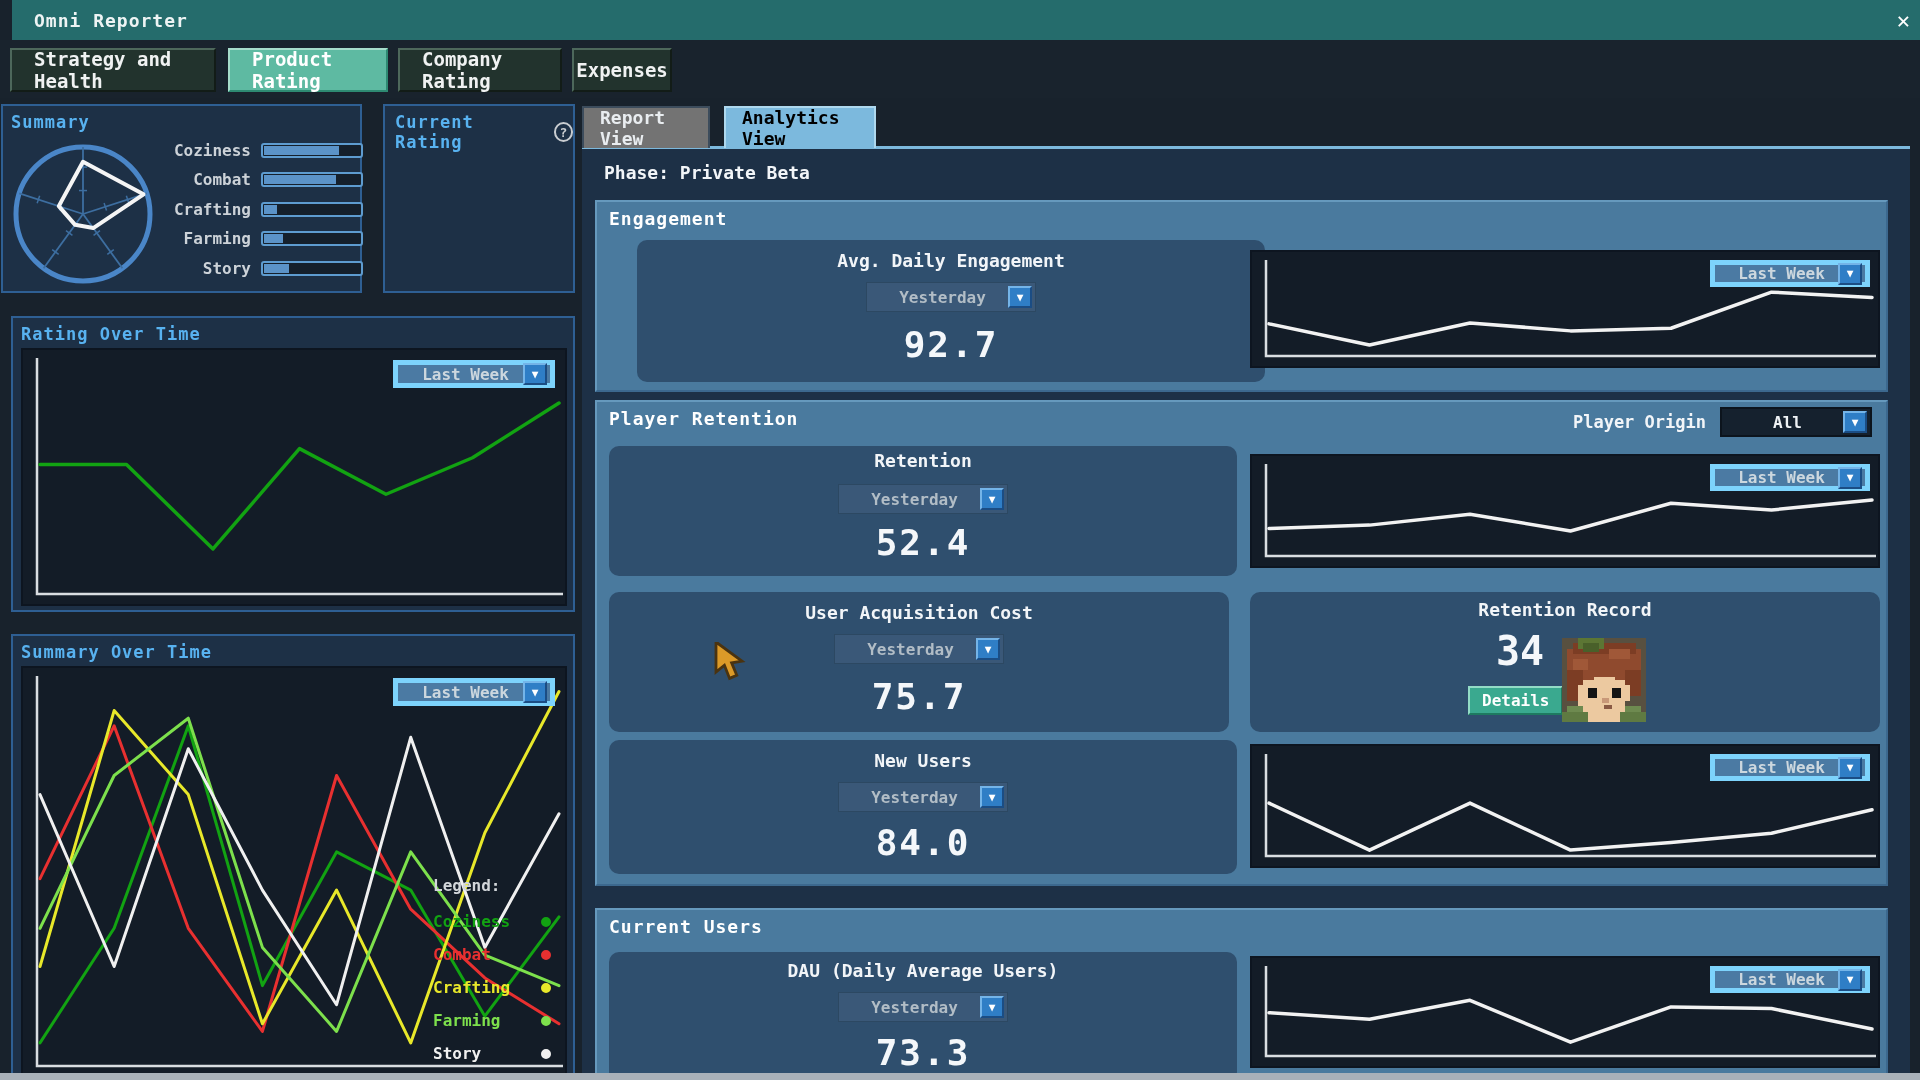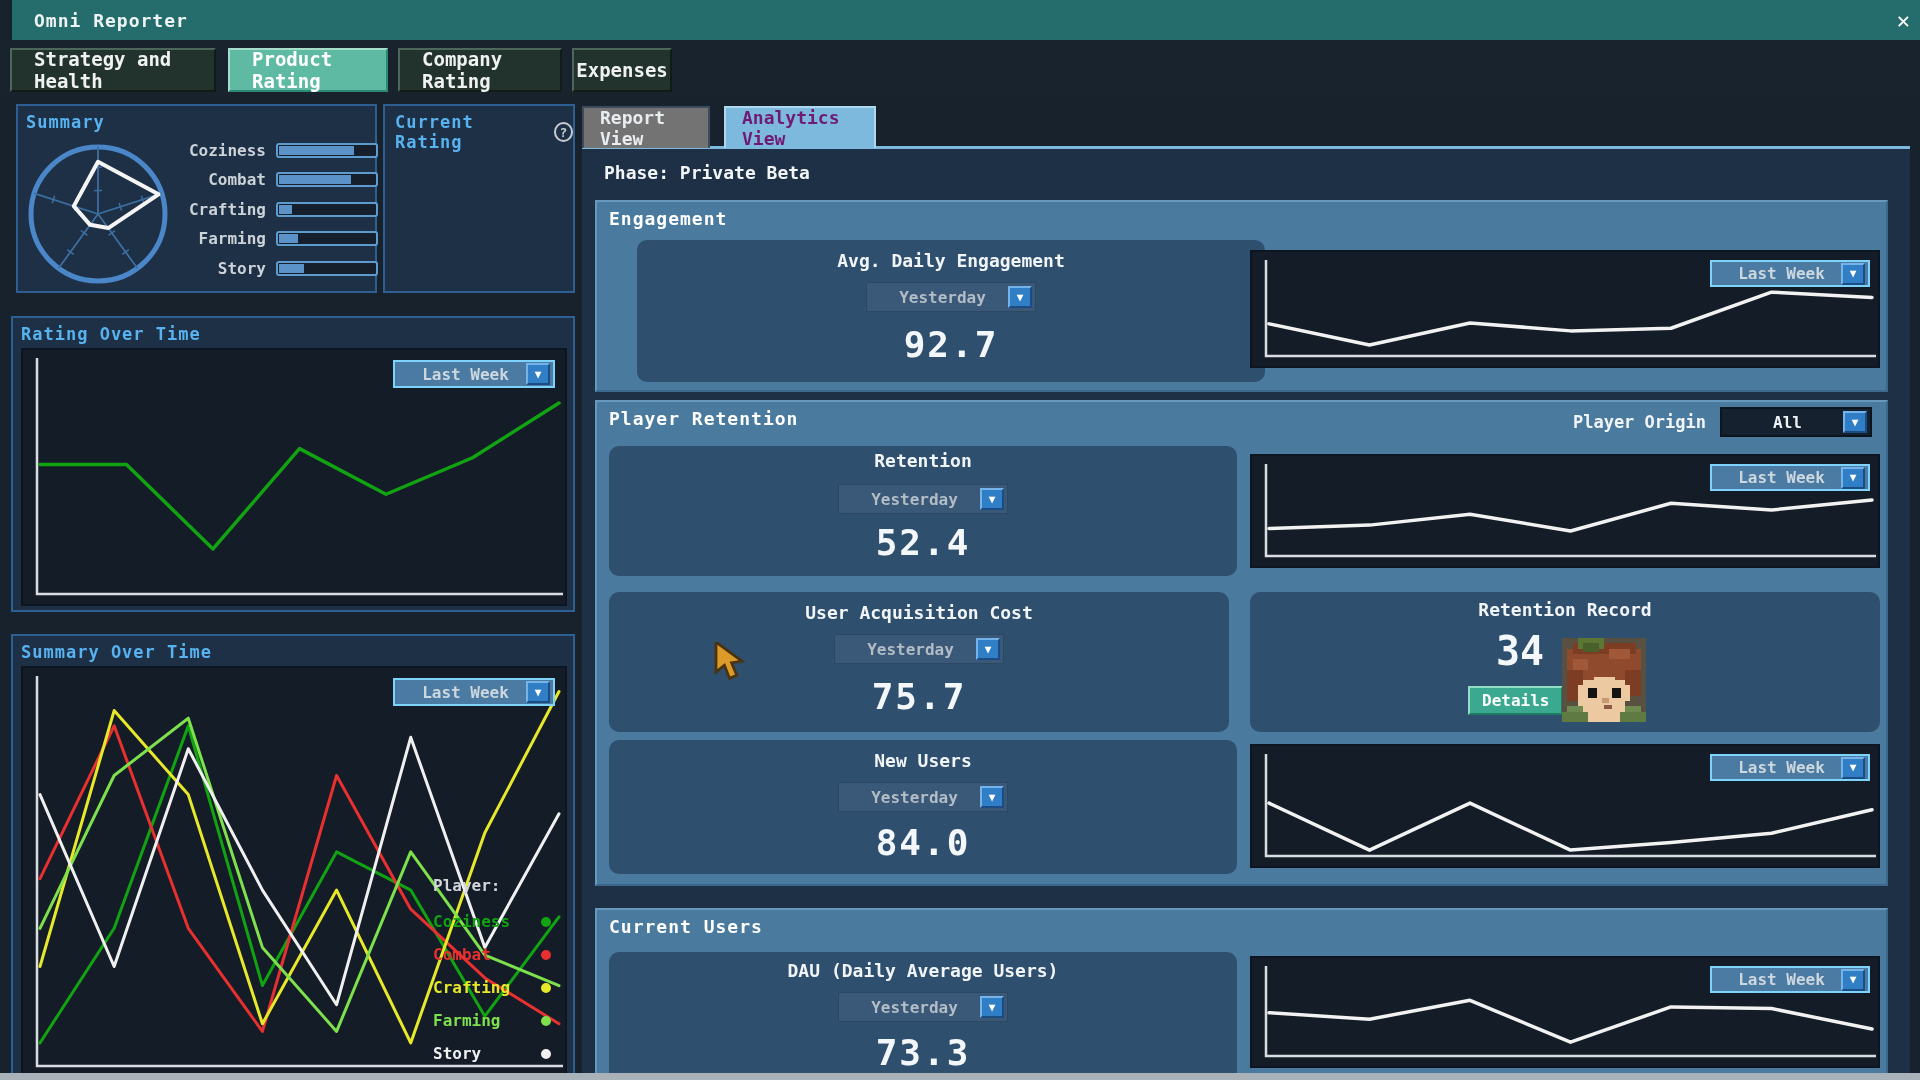--- a/index.html
+++ b/index.html
@@ -28,42 +28,42 @@
   .chartbox { position:absolute; background:#131c27; border:2px solid #0d1520; }
   svg.chart { display:block; }
 
   
   .dd { display:flex; align-items:center; justify-content:space-between; cursor:pointer; padding:2px 3px 2px 10px; }
   .dd .dd-label { flex:1; text-align:center; font-weight:bold; }
   .dd .dd-btn { width:24px; height:22px; display:flex; align-items:center; justify-content:center;
                 background:#2f7ec6; color:#fff; font-size:11px;
                 border-top:2px solid #74b4e8; border-left:2px solid #74b4e8;
                 border-bottom:2px solid #1b4d84; border-right:2px solid #1b4d84; }
-  .dd-mid  { background:#4b7aa3; border:2px solid #7dd3fc; }
+  .dd-mid  { background:#4b7aa3; border:5px solid #7dd3fc; }
   .dd-mid .dd-label { color:#ccd7de; font-size:16px; }
   .dd-dark { background:#3a5878; border:1px solid #2c4862; }
   .dd-dark .dd-label { color:#b2bdc6; font-size:16px; }
   .dd-navy { background:#15212e; border:2px solid #0c141d; }
   .dd-navy .dd-label { color:#eef2f5; font-size:16px; }
 
   
   .section { position:absolute; background:#4a7a9e;
              border-top:2px solid #69a» ; border:2px solid #3c688e; border-top-color:#6699bd; border-left-color:#6699bd; }
   .section-header { position:absolute; left:12px; top:6px; color:#ffffff; font-size:18px; font-weight:bold; letter-spacing:1px; }
   .card { position:absolute; background:#2f4f6e; border-radius:10px; }
   .metric-label { position:absolute; width:100%; text-align:center; color:#f2f5f8; font-size:18px; font-weight:bold; }
   .metric-value { position:absolute; width:100%; text-align:center; color:#f4f7fa; font-size:36px; font-weight:bold; letter-spacing:2px; }
   .dd-center { position:absolute; left:50%; transform:translateX(-50%); width:170px; height:30px; }
   .chart-dd { position:absolute; top:8px; right:8px; width:160px; height:27px; }
 
   
   .vtab { position:absolute; top:106px; height:42px; padding:0 16px; display:flex; align-items:center;
           font-size:18px; font-weight:bold; color:#e9edf0; background:#737373;
           border:2px solid #3c4c5c; border-bottom:none; }
-  .vtab.active { background:#7cb9dd; color:#701a75; border-color:#aed8ee; z-index:3; }
+  .vtab.active { background:#7cb9dd; color:#000000; border-color:#aed8ee; z-index:3; }
   .main-panel { position:absolute; left:582px; top:146px; width:1328px; height:934px;
                 background:#1d3046; border-top:3px solid #7cb9dd; }
 
   
   .stat-row { position:absolute; height:20px; display:flex; align-items:center; }
   .stat-label { width:88px; text-align:right; color:#ccd2d8; font-size:16px; font-weight:bold; margin-right:10px; }
   .stat-bar { width:102px; height:15px; border:2px solid #5e9cd0; border-radius:3px; background:#15202c; padding:1px; }
   .stat-fill { height:100%; background:#5b93c8; }
 
   
@@ -96,21 +96,21 @@
     <span class="close">✕</span>
   </div>
 
   <div class="main-tab-bar">
       <div class="mtab" style="left: 10px; width: 206px; justify-content: center;">Strategy and Health</div>
       <div class="mtab active" style="left: 228px; width: 160px; justify-content: center;">Product Rating</div>
       <div class="mtab" style="left: 398px; width: 164px; justify-content: center;">Company Rating</div>
       <div class="mtab" style="left: 572px; width: 100px; justify-content: center;">Expenses</div>
     </div>
 
-  <div class="panel" style="left:16px; top:104px; width:361px; height:189px;">
+  <div class="panel" style="left:1px; top:104px; width:361px; height:189px;">
     <div class="panel-title" style="position:absolute; left:8px; top:6px;">Summary</div>
     <svg class="chart" style="position:absolute; left:7px; top:32px;" width="146" height="152">
         <circle cx="73" cy="76" r="67" fill="none" stroke="#4a86c8" stroke-width="5"></circle>
         <line x1="73" y1="76" x2="73" y2="9" stroke="#3d6ea0" stroke-width="1.8"></line>
         <line x1="77" y1="52.55" x2="69" y2="52.55" stroke="#3d6ea0" stroke-width="1.5"></line>
         <line x1="77" y1="29.1" x2="69" y2="29.1" stroke="#3d6ea0" stroke-width="1.5"></line>
         <line x1="73" y1="76" x2="136.7207865917753" y2="55.29586137687852" stroke="#3d6ea0" stroke-width="1.8"></line>
         <line x1="96.53834328462113" y1="72.5577775470881" x2="94.06620732962156" y2="64.94932541672686" stroke="#3d6ea0" stroke-width="1.5"></line>
         <line x1="118.84061859174248" y1="65.31132902899557" x2="116.36848263674291" y2="57.70287689863435" stroke="#3d6ea0" stroke-width="1.5"></line>
         <line x1="73" y1="76" x2="112.3816119035957" y2="130.20413862312148" stroke="#3d6ea0" stroke-width="1.8"></line>
@@ -187,21 +187,21 @@
           <polyline points="17,210.64000000000001 91.14285714285714,57.839999999999975 165.28571428571428,260.3 239.42857142857142,363.44 313.57142857142856,107.5 387.7142857142857,241.2 461.85714285714283,309.96 536,355.8" fill="none" stroke="#e83030" stroke-width="3" stroke-linejoin="round" stroke-linecap="round"></polyline>
           <polyline points="17,298.5 91.14285714285714,42.56 165.28571428571428,126.60000000000002 239.42857142857142,355.8 313.57142857142856,222.1 387.7142857142857,374.9 461.85714285714283,164.8 536,23.460000000000036" fill="none" stroke="#e8e82a" stroke-width="3" stroke-linejoin="round" stroke-linecap="round"></polyline>
           <polyline points="17,260.3 91.14285714285714,107.5 165.28571428571428,50.19999999999999 239.42857142857142,279.4 313.57142857142856,363.44 387.7142857142857,183.89999999999998 461.85714285714283,287.03999999999996 536,317.6" fill="none" stroke="#7de04c" stroke-width="3" stroke-linejoin="round" stroke-linecap="round"></polyline>
           <polyline points="17,126.60000000000002 91.14285714285714,298.5 165.28571428571428,80.75999999999999 239.42857142857142,222.1 313.57142857142856,336.7 387.7142857142857,69.30000000000001 461.85714285714283,279.4 536,145.7" fill="none" stroke="#f0f0f0" stroke-width="3" stroke-linejoin="round" stroke-linecap="round"></polyline>
         </svg>
       <div class="dd dd-mid" style="position:absolute; top:10px; right:10px; width:162px; height:28px;">
           <span class="dd-label">Last Week</span>
           <span class="dd-btn">▼</span>
         </div>
       <div class="legend" style="right:14px; top:208px;">
-        <div class="legend-title">Player:</div>
+        <div class="legend-title">Legend:</div>
         <div>
             <div class="legend-row">
               <span class="legend-label" style="color: rgb(18, 163, 18);">Coziness</span>
               <span class="legend-ring" style="border-color: rgb(18, 163, 18);">
                 <i style="background: rgb(18, 163, 18);"></i>
               </span>
             </div>
             <div class="legend-row">
               <span class="legend-label" style="color: rgb(232, 48, 48);">Combat</span>
               <span class="legend-ring" style="border-color: rgb(232, 48, 48);">

